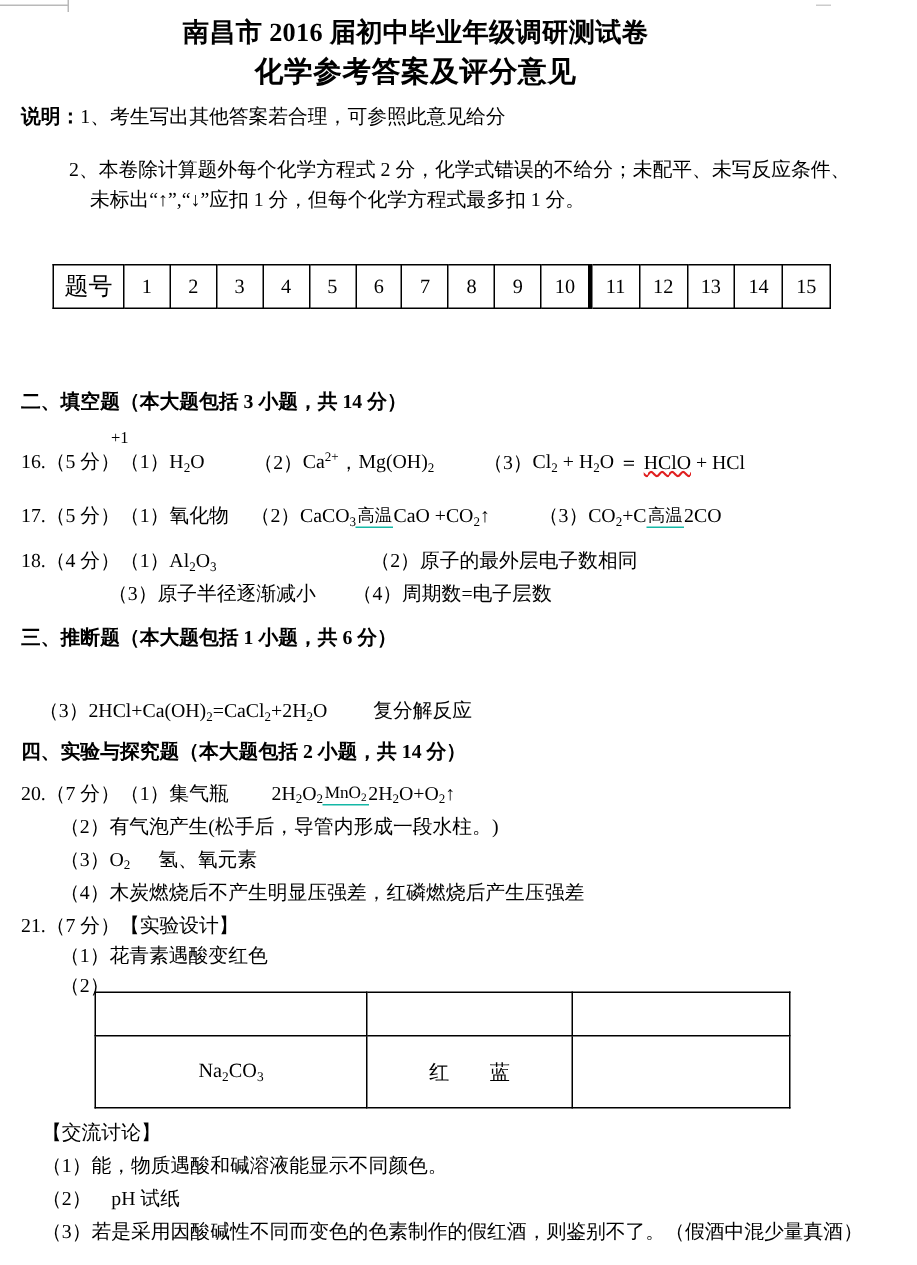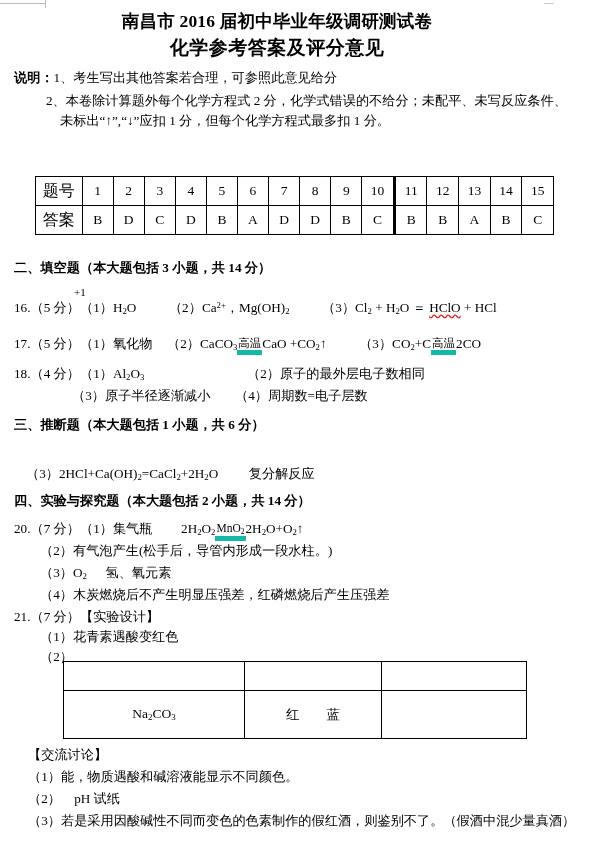--- a/index.html
+++ b/index.html
@@ -71,21 +71,21 @@
     position: absolute;
     top: 68px;
     left: 14px;
     width: 585px;
     font-size: 13.2px;
     line-height: 20px;
   }
   .note-row { display: flex; align-items: flex-start; }
   .note-label { font-weight: bold; white-space: nowrap; }
   .note-text { }
-  .note-row2 { margin-top: 3px; padding-left: 32px; font-family: Liberation Serif, serif; }
+  .note-row2 { margin-top: 15px; padding-left: 32px; font-family: Liberation Serif, serif; }
   .note-row2 .l2 { display: block; padding-left: 14px; }
 
   .sec-heading {
     position: absolute;
     left: 14px;
     font-size: 13.2px;
     font-weight: bold;
     line-height: 19px;
     width: 590px;
   }
@@ -125,21 +125,21 @@
   .mono-chem {
     font-family: "Liberation Serif", "DejaVu Serif", serif;
   }
   sub { font-size: 0.66em; vertical-align: -0.28em; }
   sup { font-size: 0.66em; vertical-align: 0.5em; }
 
   .cond {
     display: inline-block;
     position: relative;
     text-align: center;
-    border-bottom: 5px solid #14b8a6;
+    border-bottom: 1px solid #14b8a6;
     line-height: 1.0;
     vertical-align: baseline;
     padding: 0 1px;
     font-size: 11.5px;
     margin: 0 0px;
     transform: translateY(-1px);
   }
   .oxnum {
     position: absolute;
     font-size: 11px;
@@ -204,38 +204,20 @@
       <td>7</td>
       <td>8</td>
       <td>9</td>
       <td>10</td>
       <td class="thickleft">11</td>
       <td>12</td>
       <td>13</td>
       <td>14</td>
       <td>15</td>
     </tr>
-    <tr>
-      <td class="hdr">答案</td>
-      <td>B</td>
-      <td>D</td>
-      <td>C</td>
-      <td>D</td>
-      <td>B</td>
-      <td>A</td>
-      <td>D</td>
-      <td>D</td>
-      <td>B</td>
-      <td>C</td>
-      <td class="thickleft">B</td>
-      <td>B</td>
-      <td>A</td>
-      <td>B</td>
-      <td>C</td>
-    </tr>
   </tbody>
     </table>
 
   <div class="sec-heading" style="top:258px;">二、填空题（本大题包括 3 小题，共 14 分）</div>
 
   <div class="body-line" style="top:296px;">
     <span style="position:relative;">
       <span class="oxnum" style="left:60px; top:-13px;">+1</span>
       <span>16.（5 分）</span><span>（1）</span><span class="mono-chem">H<sub>2</sub>O</span>
     </span>

